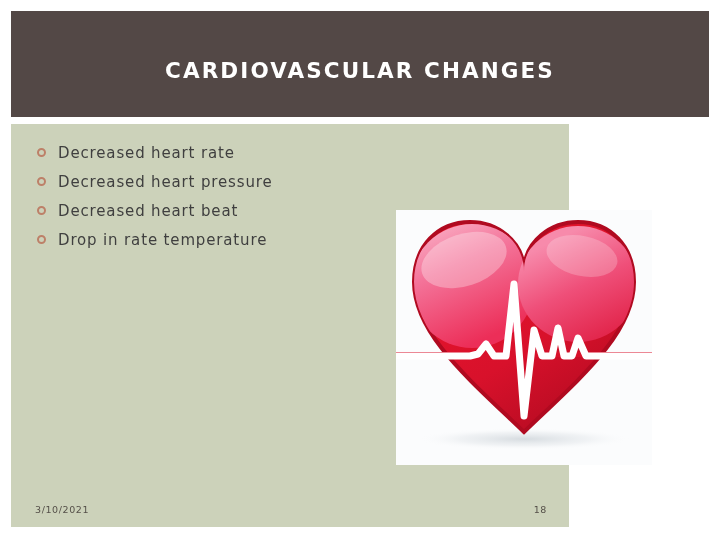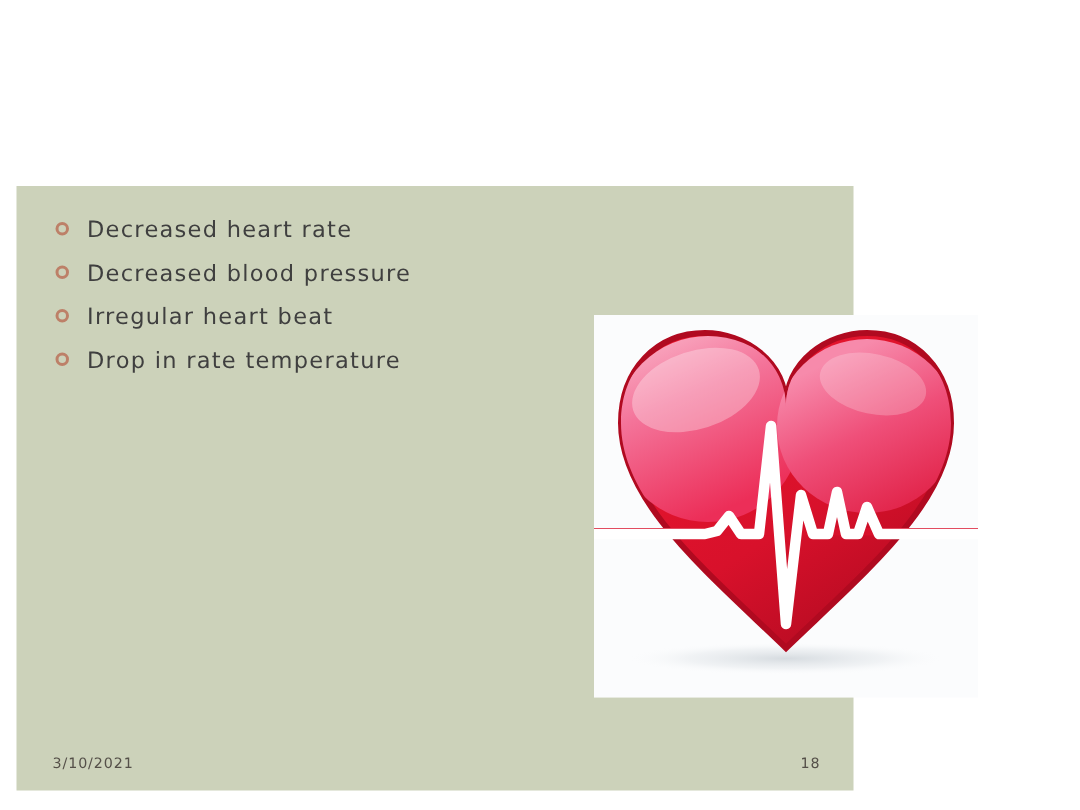--- a/index.html
+++ b/index.html
@@ -123,35 +123,38 @@
     font-family: "DejaVu Sans", "Liberation Sans", sans-serif;
     font-size: 9.5px;
     letter-spacing: 0.6px;
   }
 </style>
 </head>
 <body>
 
 <div id="slide">
 
+  <div id="title-bar">
+    <div id="slide-title">CARDIOVASCULAR CHANGES</div>
+  </div>
 
   <div id="body-panel">
 
     <ul id="bullet-list">
       <li class="bullet-item">
         <span class="bullet-marker"></span>
         <span>Decreased heart rate</span>
       </li>
       <li class="bullet-item">
         <span class="bullet-marker"></span>
-        <span>Decreased blood pressure</span>
-      </li>
-      <li class="bullet-item">
-        <span class="bullet-marker"></span>
-        <span>Irregular heart beat</span>
+        <span>Decreased heart pressure</span>
+      </li>
+      <li class="bullet-item">
+        <span class="bullet-marker"></span>
+        <span>Decreased heart beat</span>
       </li>
       <li class="bullet-item">
         <span class="bullet-marker"></span>
         <span>Drop in rate temperature</span>
       </li>
     </ul>
 
     <div id="heart-picture">
       <svg id="heart-svg" viewBox="0 0 256 255" xmlns="http://www.w3.org/2000/svg">
         <defs>

